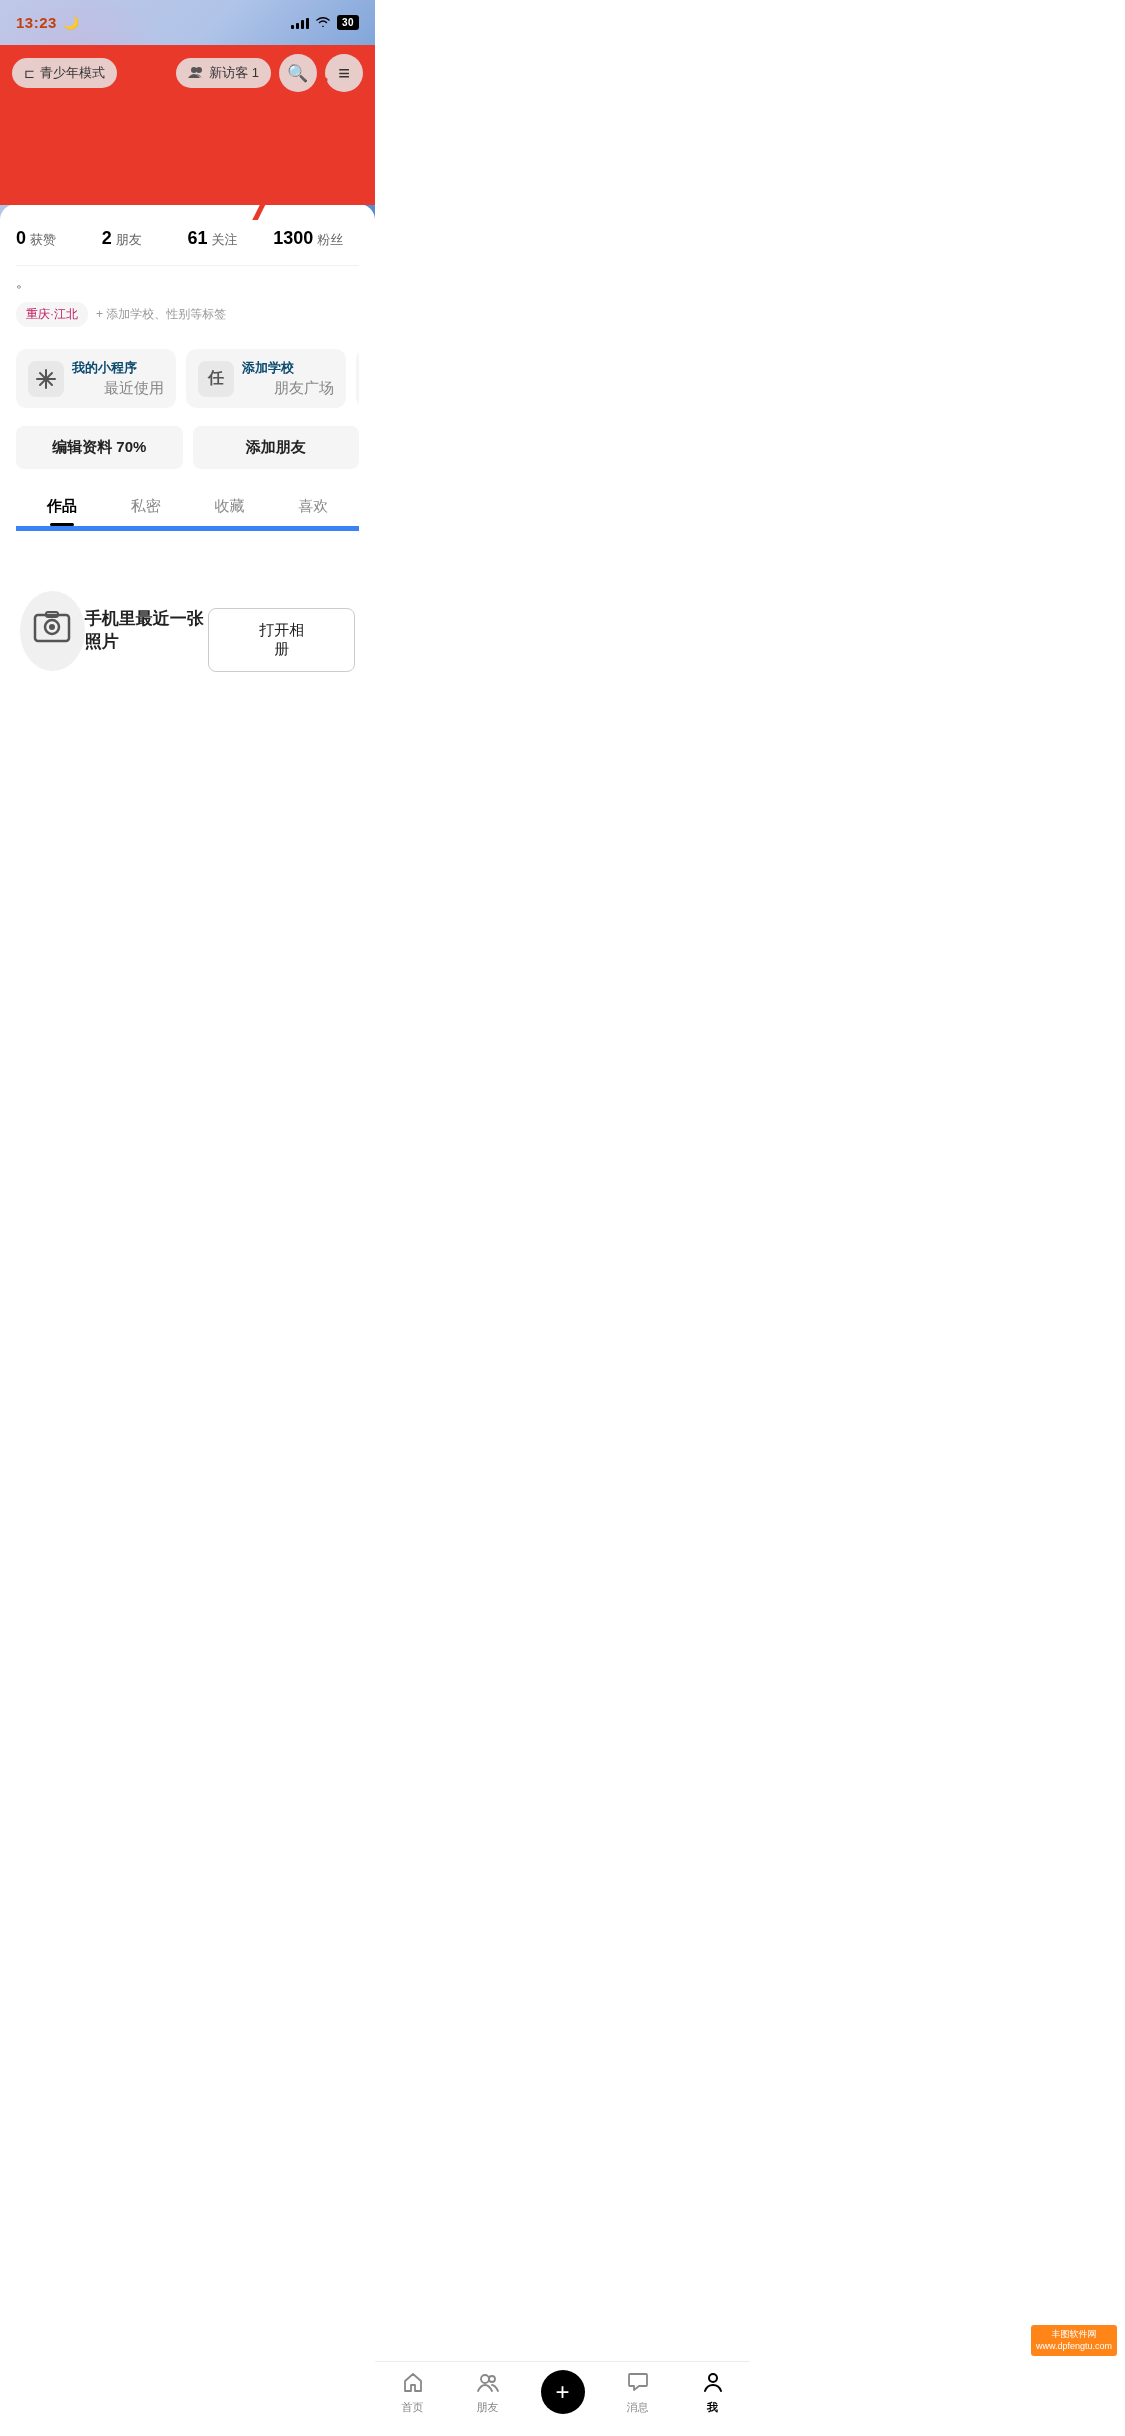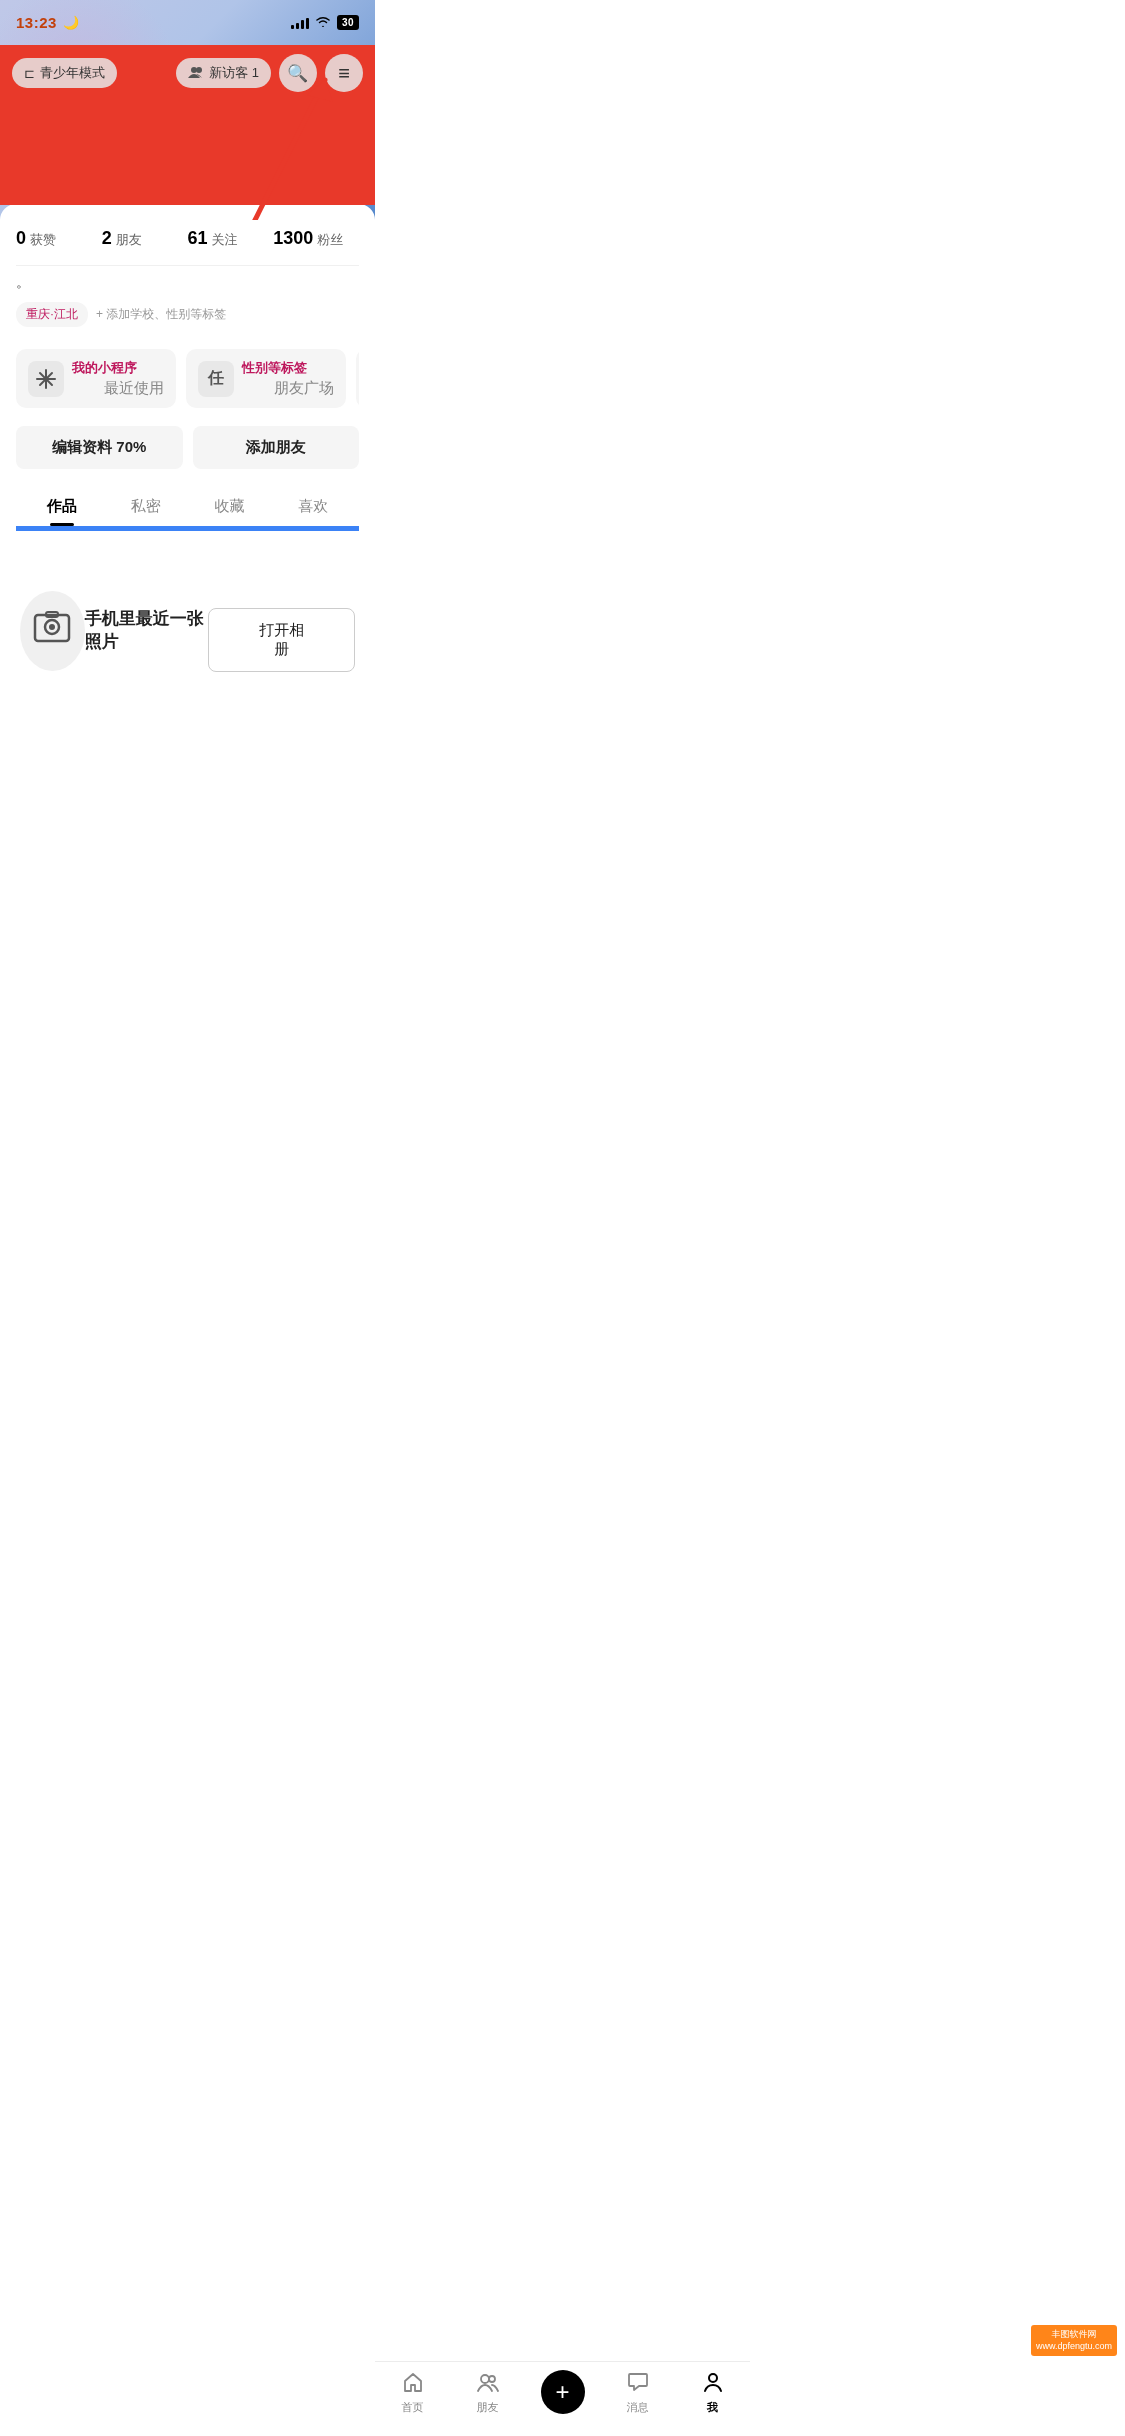--- a/index.html
+++ b/index.html
@@ -223,21 +223,21 @@
       justify-content: center;
       font-size: 18px;
     }
     .quick-action-text {
       display: flex;
       flex-direction: column;
     }
     .quick-action-title {
       font-size: 13px;
       font-weight: 600;
-      color: #be185d;
+      color: #0c4a6e;
     }
     .quick-action-sub {
       font-size: 15px;
       color: #888;
       margin-top: 2px;
       margin-left: 32px;
     }
 
     
     .action-buttons {
@@ -499,21 +499,21 @@
         </svg>
       </div>
       <div class="quick-action-text">
         <span class="quick-action-title">我的小程序</span>
         <span class="quick-action-sub">最近使用</span>
       </div>
     </div>
     <div class="quick-action-card">
       <div class="quick-action-icon" style="font-size:16px;font-weight:700;color:#555;">任</div>
       <div class="quick-action-text">
-        <span class="quick-action-title">性别等标签</span>
+        <span class="quick-action-title">添加学校</span>
         <span class="quick-action-sub">朋友广场</span>
       </div>
     </div>
     <div class="quick-action-card">
       <div class="quick-action-icon" style="font-size:20px;color:#555;">♫</div>
       <div class="quick-action-text">
         <span class="quick-action-title">我的</span>
         <span class="quick-action-sub">已收</span>
       </div>
     </div>

